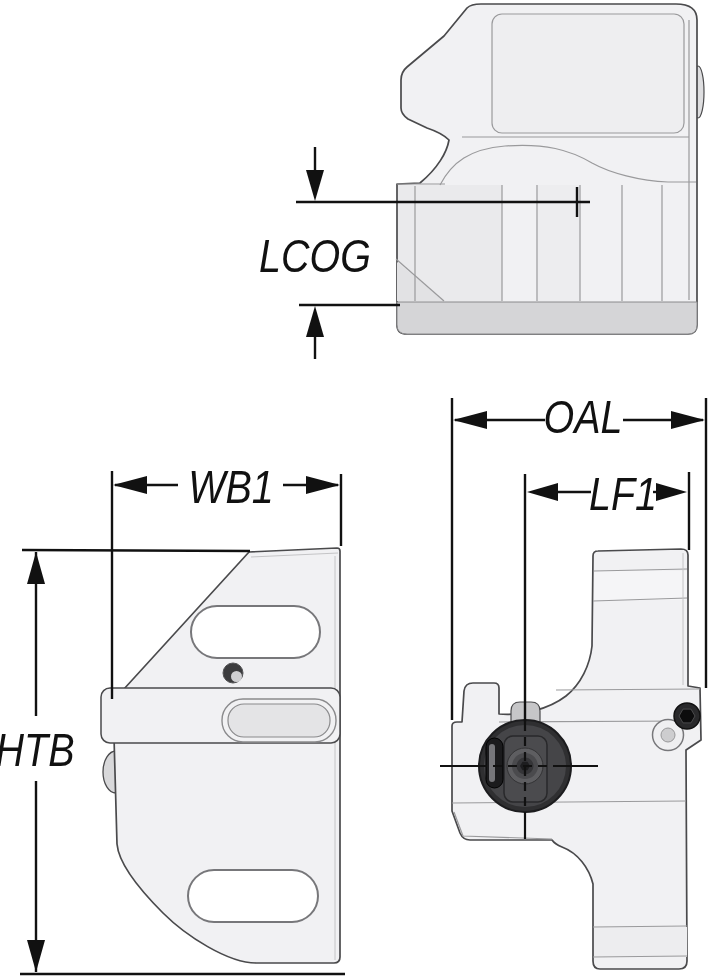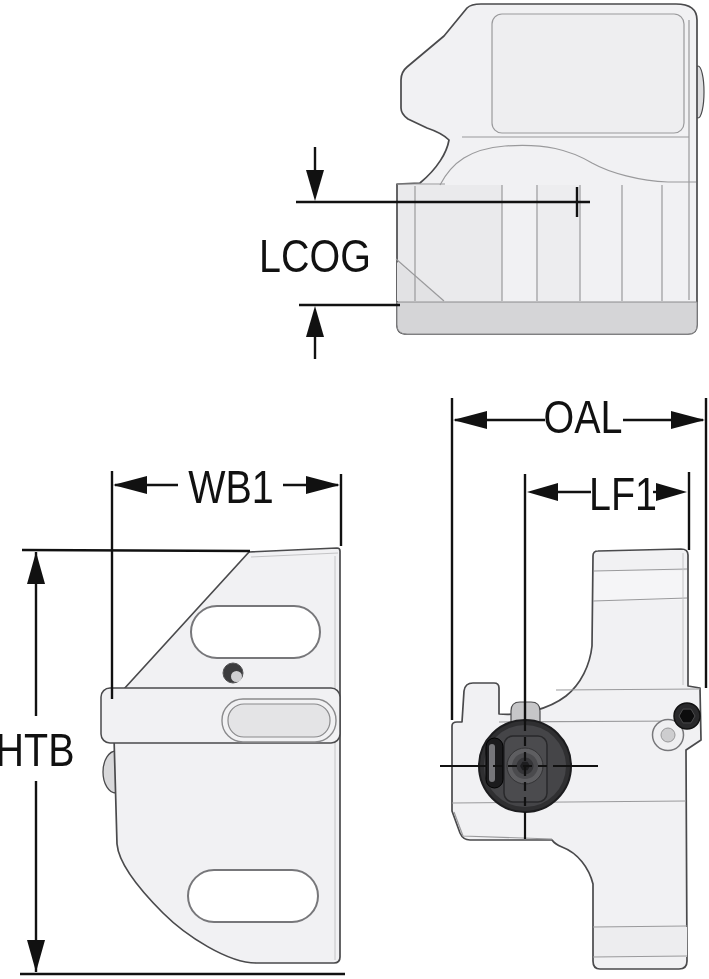--- a/index.html
+++ b/index.html
@@ -1,17 +1,17 @@
 <!DOCTYPE html>
 <html style="--background: #ffffff; --line: #111111; --edge: #4a4a4c; --inner: #9a9a9c; --fill: #f1f1f3; --panel: #eeeef0; --strip: #d5d5d7; --knob-dark: #2f2f31; --knob-mid: #4b4b4e;"><head>
 <meta charset="utf-8">
 <style>
   html,body{margin:0;padding:0;background:#fff;}
   .canvas{position:relative;width:709px;height:979px;background:var(--background,#fff);overflow:hidden;
-          font-family:"Liberation Sans",sans-serif;}
+          font-family:"Liberation Sans",sans-serif;font-style:italic;}
   svg{display:block;}
   .outline{fill:var(--fill,#f1f1f3);stroke:var(--edge,#4a4a4c);stroke-width:1.7;stroke-linejoin:round;}
   .inner{stroke:var(--inner,#9a9a9c);stroke-width:1.2;fill:none;}
   .innerfaint{stroke:#c4c4c6;stroke-width:1;fill:none;}
   .dim{stroke:var(--line,#111);stroke-width:2.4;fill:none;}
   .cline{stroke:var(--line,#111);stroke-width:2.2;fill:none;}
   .arrow{fill:var(--line,#111);stroke:none;}
   .lbl{font-family:"Liberation Sans",sans-serif;font-size:47px;fill:var(--line,#111);}
 </style>
 </head>

